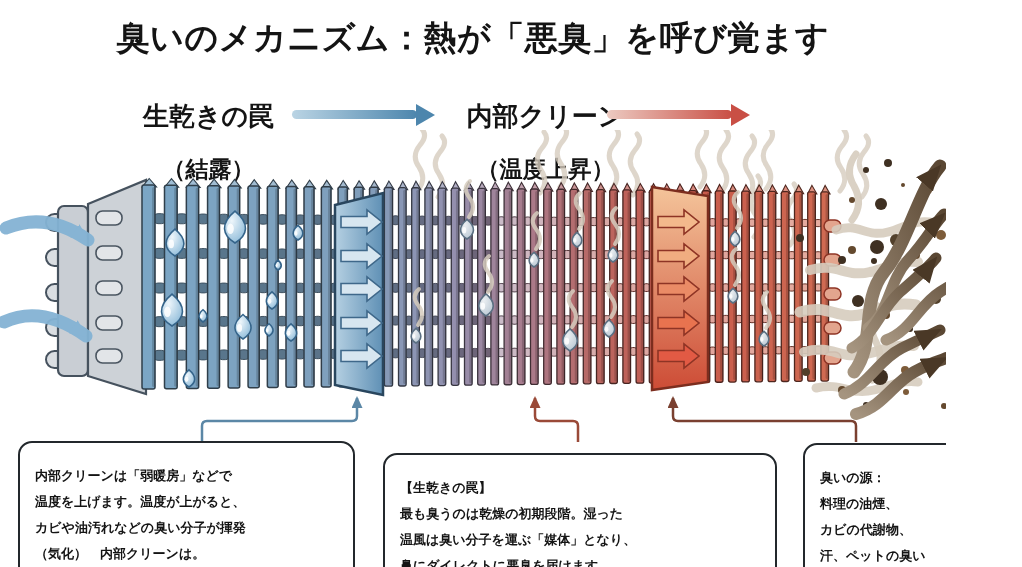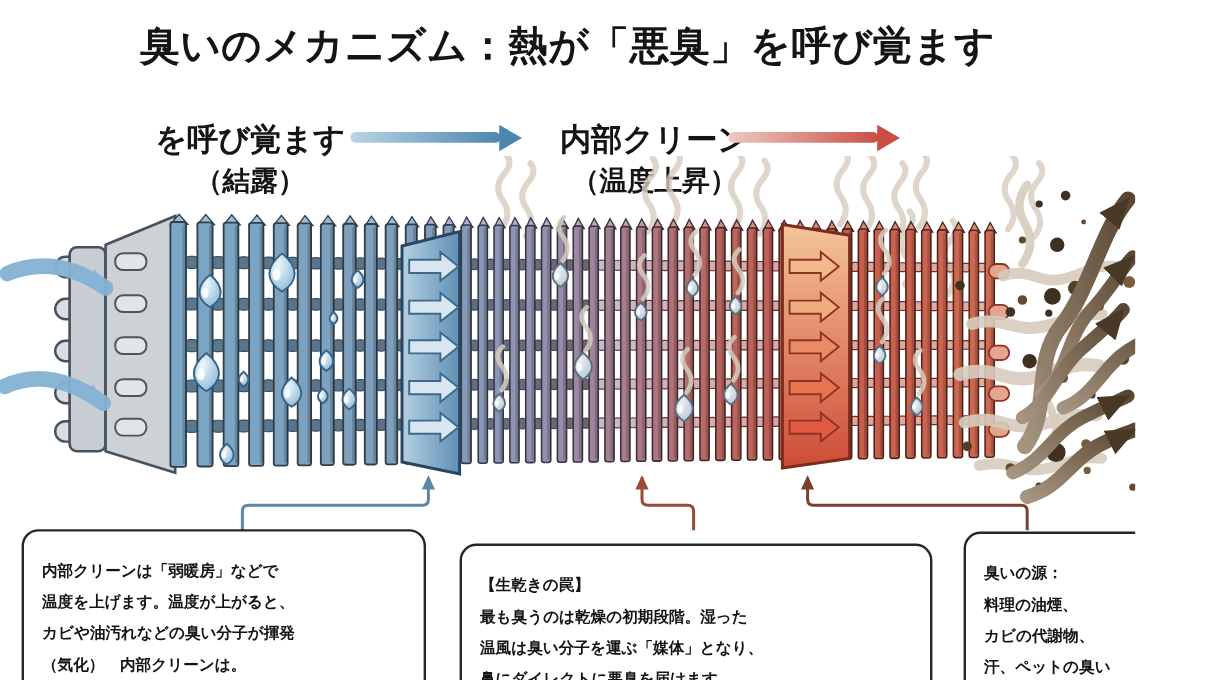--- a/index.html
+++ b/index.html
@@ -2,21 +2,21 @@
 <html style="--bg: #ffffff; --text: #141414; --ab1: #bad4e4; --ab2: #4d86ad; --ar1: #eccac1; --ar2: #c94f45; --border: #23282c;"><head>
 <meta charset="utf-8">
 <style>
   html,body{margin:0;padding:0;background:#fff;}
   .canvas{position:relative;width:946px;height:567px;background:var(--bg,#fff);overflow:hidden;
           font-family:"Liberation Sans","DejaVu Sans",sans-serif;color:var(--text,#141414);}
   .title{position:absolute;top:16px;left:0;width:100%;text-align:center;
          font-size:33px;font-weight:900;letter-spacing:.5px;white-space:nowrap;}
   .stage{position:absolute;top:99px;}
   .stage-label{font-size:26px;font-weight:800;text-align:center;white-space:nowrap;}
-  .stage-sub{font-size:23px;font-weight:800;text-align:center;margin-top:1px;white-space:nowrap;}
+  .stage-sub{font-size:23px;font-weight:800;text-align:center;margin-top:20px;white-space:nowrap;}
   #st1{left:126px;width:165px;}
   #st2{left:463px;width:165px;}
   #st3{left:751px;width:205px;}
   .flow-arrow{position:absolute;top:110px;height:9px;border-radius:5px;}
   .flow-arrow::after{content:"";position:absolute;right:-18px;top:50%;transform:translateY(-50%);
        width:0;height:0;border-top:11px solid transparent;border-bottom:11px solid transparent;border-left:19px solid;}
   #fa1{left:292px;width:125px;background:linear-gradient(90deg,var(--ab1,#bad4e4),var(--ab2,#4d86ad));}
   #fa1::after{border-left-color:var(--ab2,#4d86ad);}
   #fa2{left:607px;width:125px;background:linear-gradient(90deg,var(--ar1,#eccac1),var(--ar2,#c94f45));}
   #fa2::after{border-left-color:var(--ar2,#c94f45);}
@@ -29,21 +29,21 @@
   .bl{white-space:nowrap;}
 </style>
 </head>
 <body>
 
 <div class="canvas">
 
   <div class="title">臭いのメカニズム：熱が「悪臭」を呼び覚ます</div>
 
   <div class="stage" id="st1">
-    <div class="stage-label">を呼び覚ます</div>
+    <div class="stage-label">生乾きの罠</div>
     <div class="stage-sub">（結露）</div>
   </div>
   <div class="flow-arrow" id="fa1"></div>
   <div class="stage" id="st2">
     <div class="stage-label">内部クリーン</div>
     <div class="stage-sub">（温度上昇）</div>
   </div>
   <div class="flow-arrow" id="fa2"></div>
 
   <svg id="illu" viewBox="0 0 1022 312">

